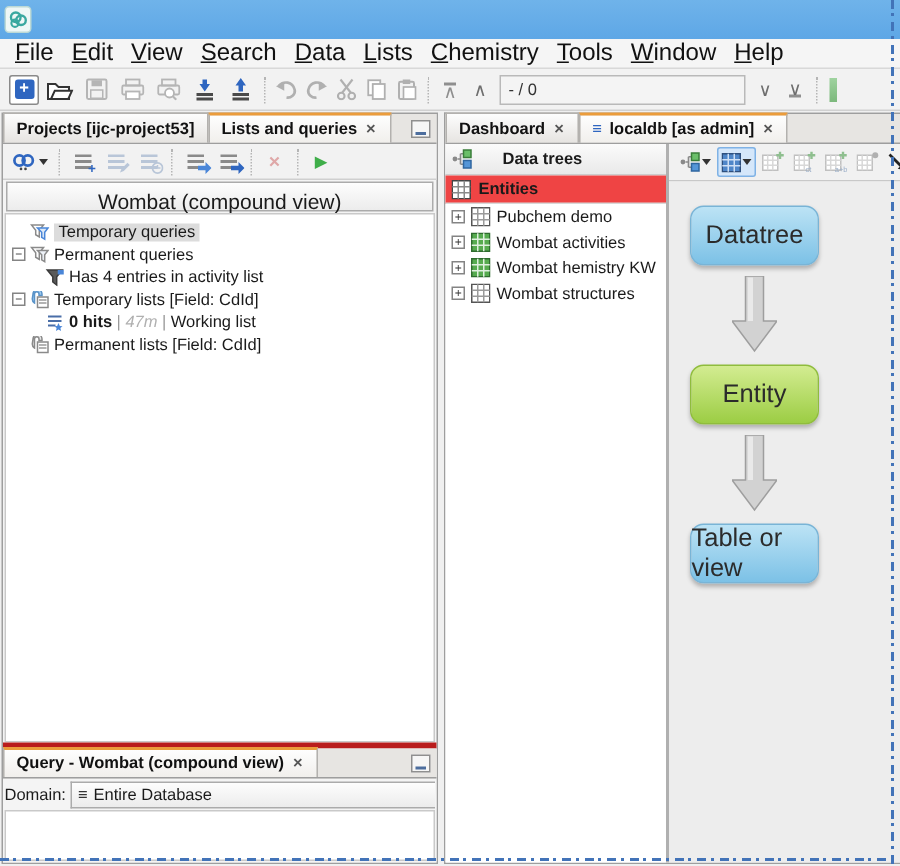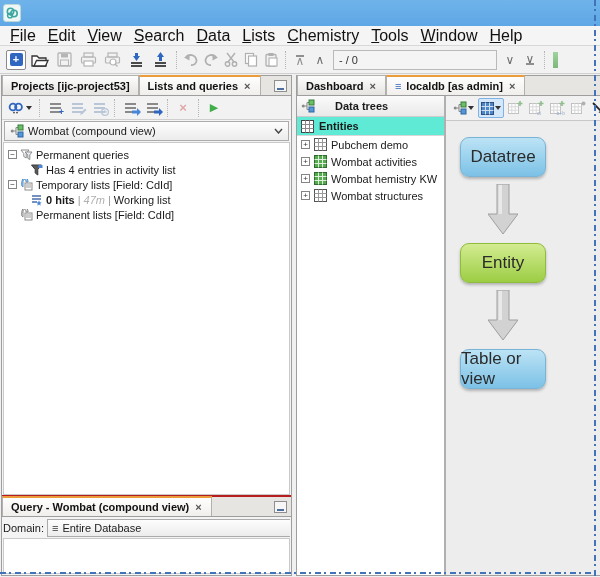--- a/index.html
+++ b/index.html
@@ -45,48 +45,48 @@
   
   #leftcol { position:absolute; left:1px; top:75px; width:291px; bottom:1px; display:flex; flex-direction:column;
     background:#f4f4f4; border:1px solid #9e9e9e; }
   #left-toolbar { height:24px; background:#f2f2f2; border-bottom:1px solid #cfcfcf; display:flex; align-items:center; padding-left:3px; }
   .ltbtn { width:22px; height:20px; display:flex; align-items:center; justify-content:center; position:relative; }
   .listlines { width:11px; height:10px; background:
      repeating-linear-gradient(#8a8a8a 0 2px, transparent 2px 4px); }
   .listlines.pale { background:repeating-linear-gradient(#b9c6d8 0 2px, transparent 2px 4px); }
   .mini-badge { position:absolute; right:2px; bottom:2px; font-size:9px; font-weight:bold; line-height:8px; }
   #dt-combo { height:20px; margin:1px 2px; background:linear-gradient(#fdfdfd,#ececec); border:1px solid #ababab;
-    display:flex; align-items:center; gap:4px; padding:0 5px; font-size:11px; }
+    display:flex; align-items:center; gap:4px; padding:0 5px; font-size:14px;flex-direction:column; }
   .chev { margin-left:auto; font-size:10px; color:#444; }
   #left-tree { flex:1; background:#fff; border:1px solid #c9c9c9; margin:0 1px; overflow:hidden; padding-top:4px; }
   .trow { display:flex; align-items:center; height:15px; gap:3px; padding-left:4px; white-space:nowrap; }
   .indent1 { padding-left:26px; }
   .expander { width:9px; height:9px; border:1px solid #848484; background:#fff; font-size:8px; line-height:7px;
     text-align:center; color:#333; flex:none; }
   .expander.none { border:none; background:none; }
   .sel-label { background:#dcdcdc; padding:0 3px; }
   .dim { color:#9a9a9a; }
   .age { color:#b0b0b0; font-style:italic; }
   .bold { font-weight:bold; }
 
   
-  #query-panel { height:80px; display:flex; flex-direction:column; border-top:2px solid #b91c1c; background:#f4f4f4; }
+  #query-panel { height:80px; display:flex; flex-direction:column; border-top:4px solid #b91c1c; background:#f4f4f4; }
   #qp-controls { height:21px; display:flex; align-items:center; gap:3px; padding:1px 1px; }
   .combo { height:18px; background:linear-gradient(#fdfdfd,#ececec); border:1px solid #ababab;
     display:flex; align-items:center; padding:0 4px; font-size:11px; gap:4px; overflow:hidden; white-space:nowrap; }
   #qp-white { flex:1; background:#fff; border:1px solid #c9c9c9; margin:0 1px 1px 1px; }
 
   
   #rightwin { position:absolute; left:296px; top:75px; right:0; bottom:1px; display:flex; flex-direction:column;
     background:#fff; border:1px solid #9e9e9e; border-right:none; }
   #rw-content { flex:1; display:flex; min-height:0; }
   #midpanel { width:149px; background:#fff; border-right:2px solid #b0b0b0; display:flex; flex-direction:column; }
   .panel-header { height:21px; background:linear-gradient(#fbfbfb,#e9e9e9); border-bottom:1px solid #cccccc;
     display:flex; align-items:center; gap:20px; padding-left:4px; font-weight:bold; }
-  .subheader { height:19px; background:#5eead4; border-bottom:1px solid #d8d8d8; display:flex; align-items:center;
+  .subheader { height:19px; background:#ef4444; border-bottom:1px solid #d8d8d8; display:flex; align-items:center;
     gap:5px; padding-left:4px; font-weight:bold; }
   .mrow { display:flex; align-items:center; height:17px; gap:4px; padding-left:4px; white-space:nowrap; }
   #rightsub { flex:1; display:flex; flex-direction:column; min-width:0; }
   #right-toolbar { height:25px; background:#f1f1f1; border-bottom:1px solid #c8c8c8; display:flex; align-items:center;
     gap:2px; padding-left:5px; }
   .rtbtn { height:20px; display:flex; align-items:center; justify-content:center; padding:0 2px; gap:1px; }
   .rtbtn.hl { background:#d5e7fa; border:1px solid #7fb2e5; border-radius:2px; }
   .dd-arrow { width:0; height:0; border-left:3px solid transparent; border-right:3px solid transparent;
     border-top:4px solid #333; }
   #canvas { flex:1; background:#ededed; position:relative; }
@@ -306,20 +306,28 @@
       <span>Wombat (compound view)</span>
       <span class="chev">
         <svg width="9" height="6" viewBox="0 0 9 6">
             <polyline points="1,1 4.5,5 8,1" fill="none" stroke="#444" stroke-width="1.4"></polyline>
           </svg>
       </span>
     </div>
 
     <div id="left-tree">
       <div class="trow">
+        <span class="expander none"></span>
+        <svg width="13" height="12" viewBox="0 0 13 12">
+          <path d="M1 1 H9 L6.2 4.5 V9 L3.8 7.5 V4.5 Z" fill="#fff" stroke="#8a8a8a"></path>
+          <path d="M5 3 H12 L9.8 5.8 V10.5 L7.8 9.3 V5.8 Z" fill="#dce9f8" stroke="#4a86d8"></path>
+        </svg>
+        <span class="sel-label">Temporary queries</span>
+      </div>
+      <div class="trow">
         <span class="expander">−</span>
         <svg width="13" height="12" viewBox="0 0 13 12">
           <path d="M1 1 H9 L6.2 4.5 V9 L3.8 7.5 V4.5 Z" fill="#fff" stroke="#8a8a8a"></path>
           <path d="M5 3 H12 L9.8 5.8 V10.5 L7.8 9.3 V5.8 Z" fill="#eef2f8" stroke="#8a8a8a"></path>
         </svg>
         <span>Permanent queries</span>
       </div>
       <div class="trow indent1">
         <svg width="13" height="12" viewBox="0 0 13 12">
           <path d="M1.5 1 H11.5 L7.8 5.5 V11 L5.2 9 V5.5 Z" fill="#5a5a5a" stroke="#3a3a3a"></path>

